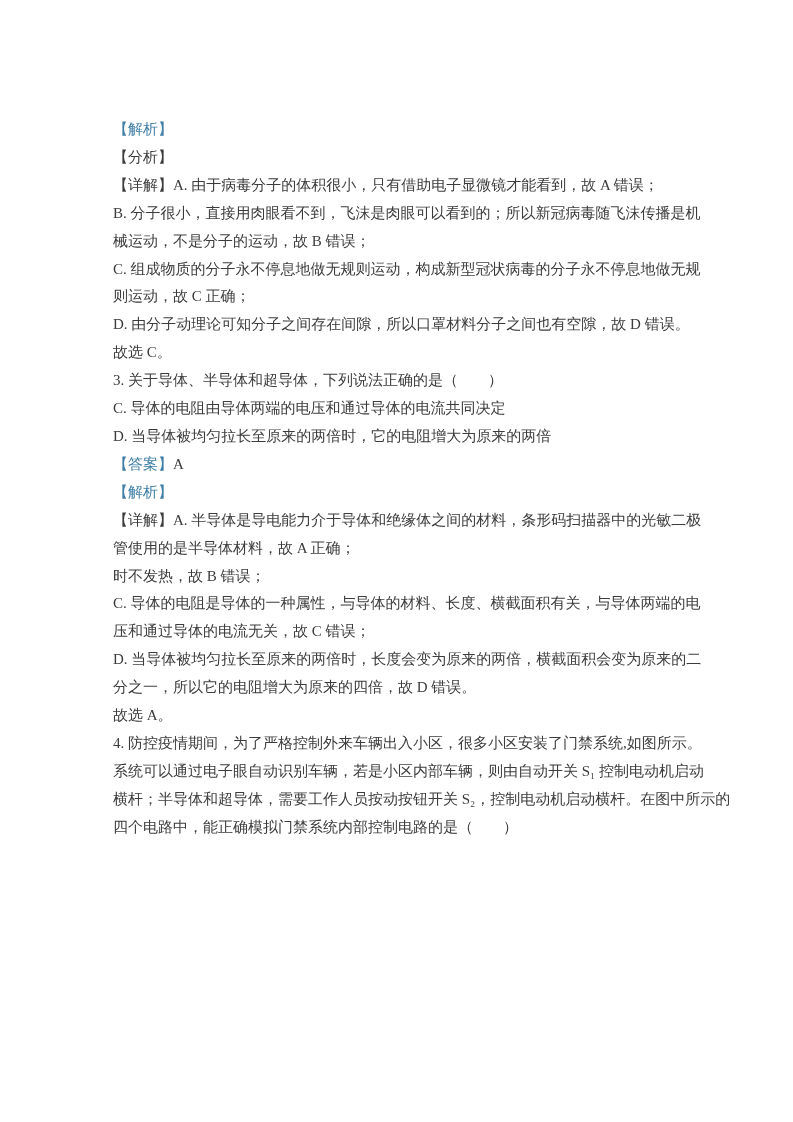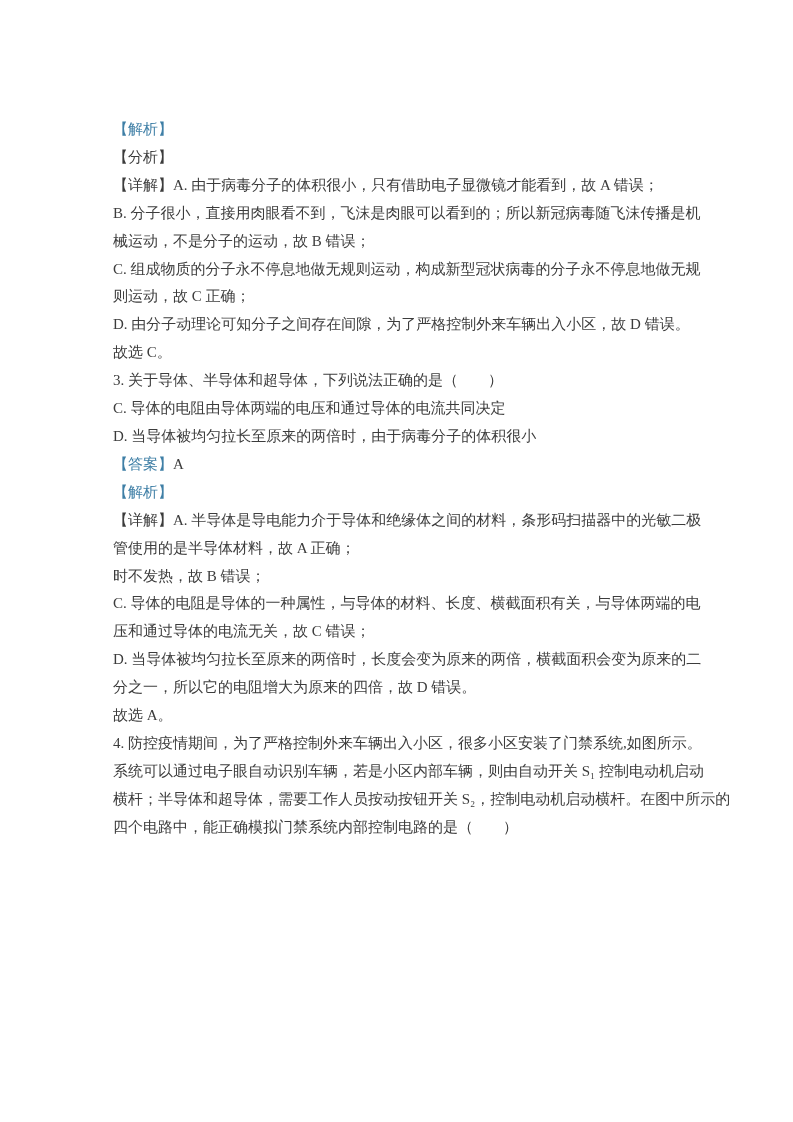--- a/index.html
+++ b/index.html
@@ -53,25 +53,25 @@
 <div class="page">
 
   <div class="doc">
     <div class="tline"><span class="tag">【解析】</span><span></span></div>
     <div class="tline"><span class="tag"></span><span>【分析】</span></div>
     <div class="tline"><span class="tag"></span><span>【详解】A. 由于病毒分子的体积很小，只有借助电子显微镜才能看到，故 A 错误；</span></div>
     <div class="tline"><span class="tag"></span><span>B. 分子很小，直接用肉眼看不到，飞沫是肉眼可以看到的；所以新冠病毒随飞沫传播是机</span></div>
     <div class="tline"><span class="tag"></span><span>械运动，不是分子的运动，故 B 错误；</span></div>
     <div class="tline"><span class="tag"></span><span>C. 组成物质的分子永不停息地做无规则运动，构成新型冠状病毒的分子永不停息地做无规</span></div>
     <div class="tline"><span class="tag"></span><span>则运动，故 C 正确；</span></div>
-    <div class="tline"><span class="tag"></span><span>D. 由分子动理论可知分子之间存在间隙，为了严格控制外来车辆出入小区，故 D 错误。</span></div>
+    <div class="tline"><span class="tag"></span><span>D. 由分子动理论可知分子之间存在间隙，所以口罩材料分子之间也有空隙，故 D 错误。</span></div>
     <div class="tline"><span class="tag"></span><span>故选 C。</span></div>
     <div class="tline"><span class="tag"></span><span>3. 关于导体、半导体和超导体，下列说法正确的是（　　）</span></div>
     <div class="tline"><span class="tag"></span><span>C. 导体的电阻由导体两端的电压和通过导体的电流共同决定</span></div>
-    <div class="tline"><span class="tag"></span><span>D. 当导体被均匀拉长至原来的两倍时，由于病毒分子的体积很小</span></div>
+    <div class="tline"><span class="tag"></span><span>D. 当导体被均匀拉长至原来的两倍时，它的电阻增大为原来的两倍</span></div>
     <div class="tline"><span class="tag">【答案】</span><span>A</span></div>
     <div class="tline"><span class="tag">【解析】</span><span></span></div>
     <div class="tline"><span class="tag"></span><span>【详解】A. 半导体是导电能力介于导体和绝缘体之间的材料，条形码扫描器中的光敏二极</span></div>
     <div class="tline"><span class="tag"></span><span>管使用的是半导体材料，故 A 正确；</span></div>
     <div class="tline"><span class="tag"></span><span>时不发热，故 B 错误；</span></div>
     <div class="tline"><span class="tag"></span><span>C. 导体的电阻是导体的一种属性，与导体的材料、长度、横截面积有关，与导体两端的电</span></div>
     <div class="tline"><span class="tag"></span><span>压和通过导体的电流无关，故 C 错误；</span></div>
     <div class="tline"><span class="tag"></span><span>D. 当导体被均匀拉长至原来的两倍时，长度会变为原来的两倍，横截面积会变为原来的二</span></div>
     <div class="tline"><span class="tag"></span><span>分之一，所以它的电阻增大为原来的四倍，故 D 错误。</span></div>
     <div class="tline"><span class="tag"></span><span>故选 A。</span></div>

